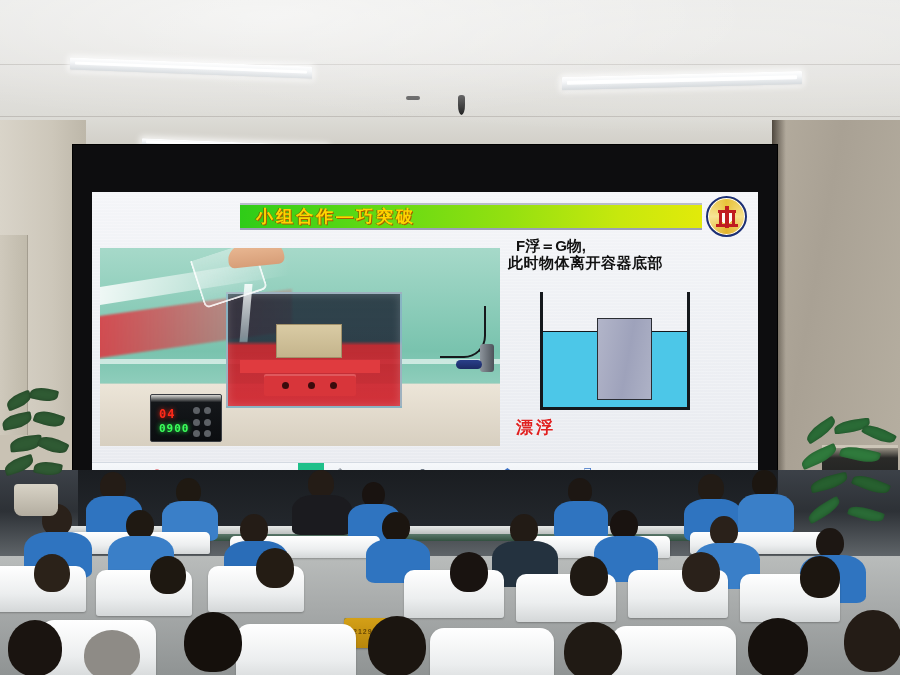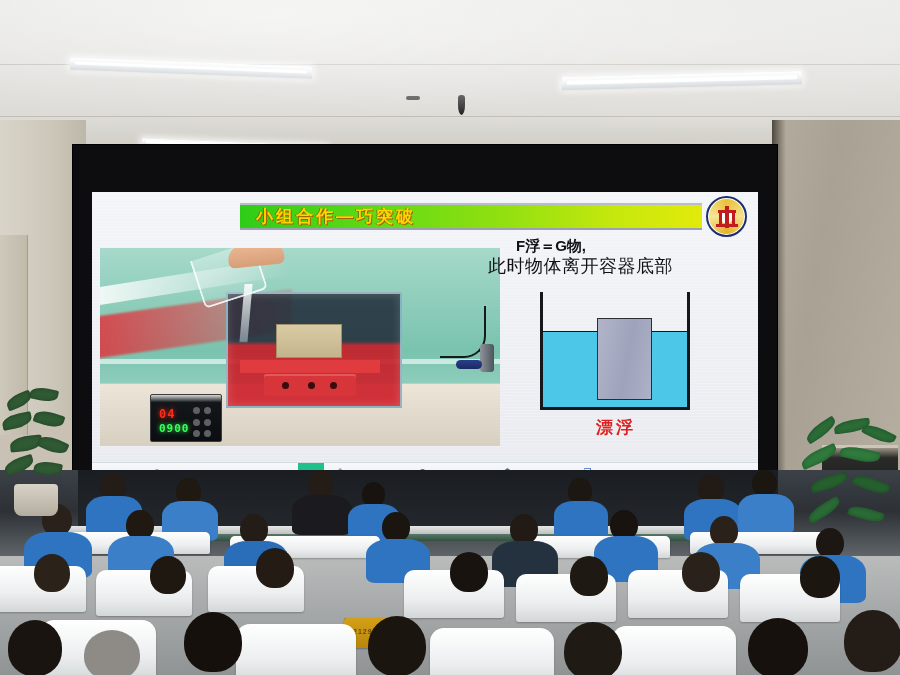--- a/index.html
+++ b/index.html
@@ -147,21 +147,21 @@
   .crest .h2{ left:0px; top:18px; width:22px; height:3.2px; }
   .crest .s1{ left:3px; top:7px; width:3px; height:11px; }
   .crest .s2{ left:16px; top:7px; width:3px; height:11px; }
 
   
   .formula{
     position:absolute; left:424px; top:45px; font-size:15px; font-weight:bold; color:#111;
     white-space:nowrap;
   }
   .caption{
-    position:absolute; left:396px; top:62px; font-size:18px; font-weight:normal; color:#111;
+    position:absolute; left:416px; top:62px; font-size:15px; font-weight:bold; color:#111;
     letter-spacing:.5px; white-space:nowrap;
   }
 
   
   .beaker-wrap{ position:absolute; left:424px; top:92px; width:200px; height:160px; }
   .beaker{
     position:absolute; left:24px; top:8px; width:150px; height:118px;
   }
   .beaker .wallL, .beaker .wallR{
     position:absolute; top:0; width:2.6px; height:118px; background:#14181c;
@@ -172,21 +172,21 @@
     position:absolute; left:2.6px; right:2.6px; bottom:2.6px; height:76px;
     background:#4cc7e8;
     border-top:1.6px solid #14181c;
   }
   .block{
     position:absolute; left:57px; top:26px; width:55px; height:82px;
     background:linear-gradient(100deg,#b2b5c9,#9ea2bb 55%,#aeb2c6);
     border:1.8px solid #2a2d33;
   }
   .float-label{
-    position:absolute; left:0; top:132px; width:200px; text-align:center;
+    position:absolute; left:0; top:132px; width:200px; text-align:left;
     color:#e02020; font-weight:bold; font-size:17px; letter-spacing:3px;
     text-shadow:0 1px 0 rgba(255,255,255,.5);
   }
 
   
   .video{
     position:absolute; left:8px; top:56px; width:400px; height:198px;
     overflow:hidden;
     background:#9fd4c4;
   }

